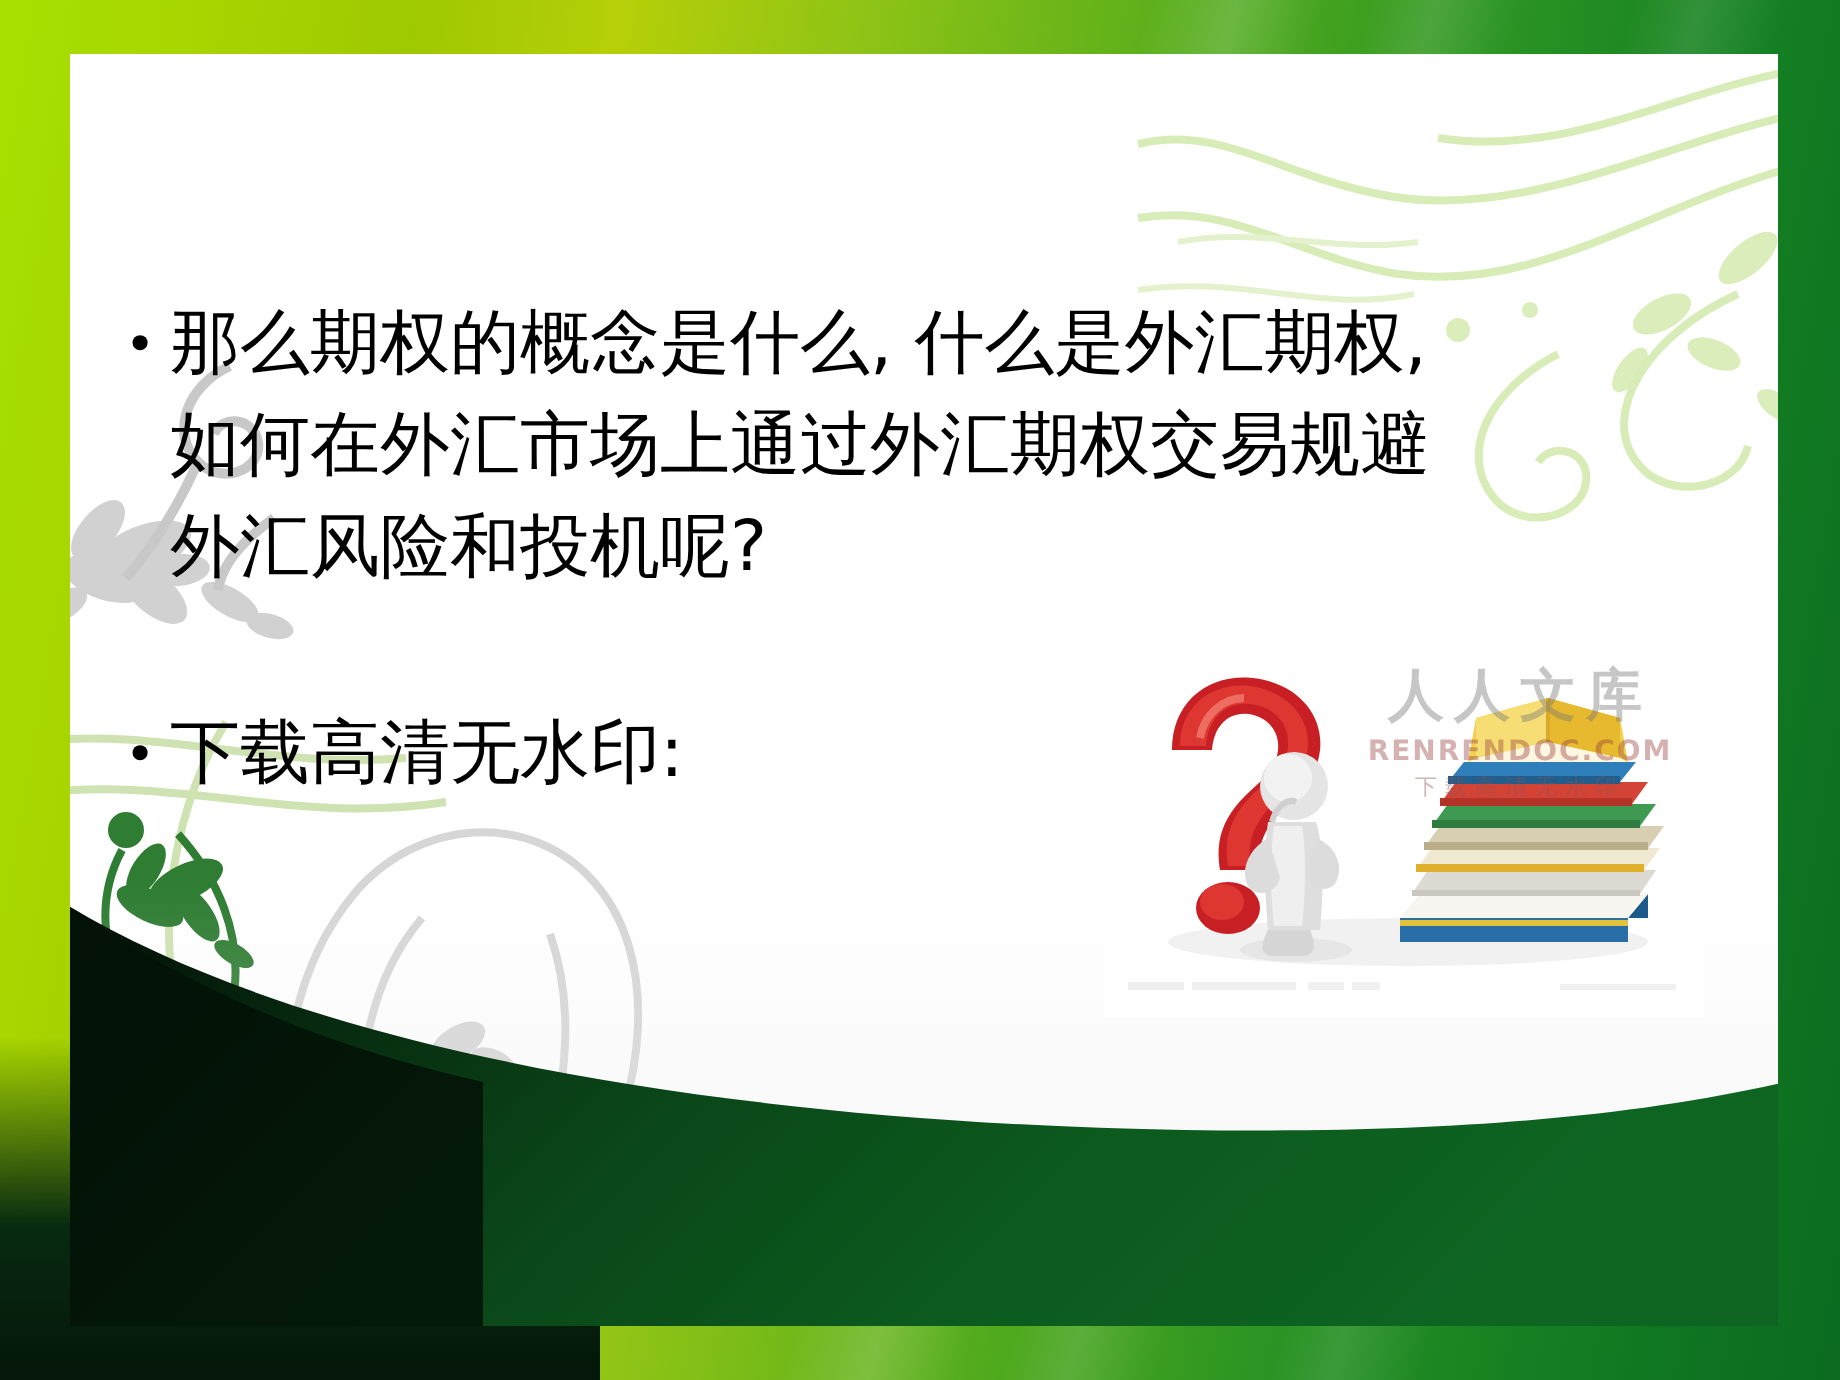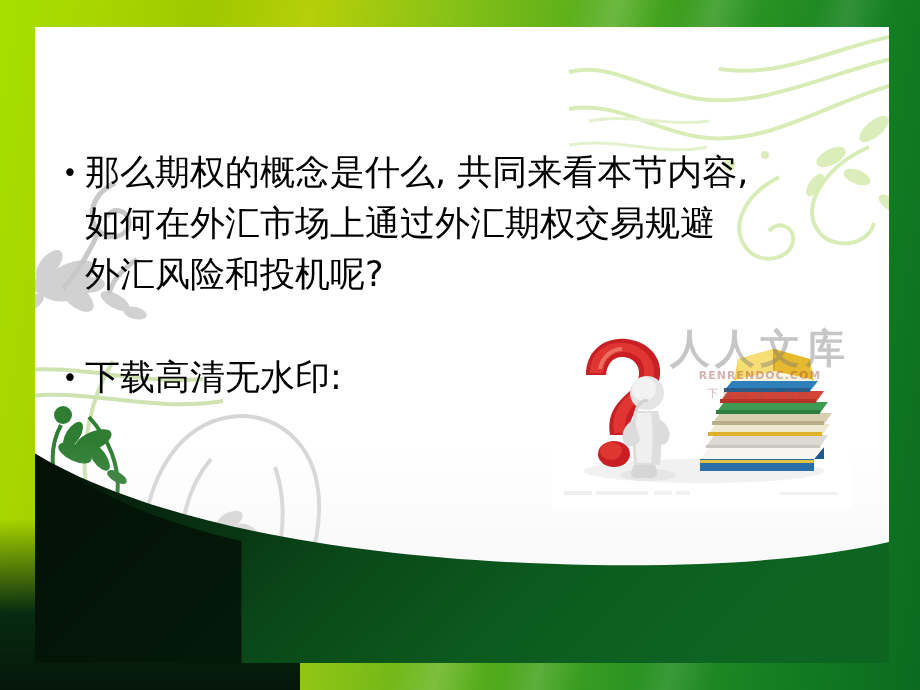--- a/index.html
+++ b/index.html
@@ -125,29 +125,29 @@
   
   .watermark {
     position:absolute;
     left:108px; top:10px;
     width:200px;
     text-align:center;
     pointer-events:none;
     z-index:6;
   }
   .wm-main {
-    font-size:40px;
+    font-size:28px;
     line-height:38px;
     font-weight:700;
     color:rgba(120,120,120,.42);
     letter-spacing:5px;
     font-family:"DejaVu Sans","Liberation Sans",sans-serif;
   }
   .wm-sub {
-    font-size:11px;
+    font-size:14px;
     line-height:18px;
     font-weight:700;
     color:rgba(150,60,60,.40);
     letter-spacing:1px;
     font-family:"DejaVu Sans","Liberation Sans",sans-serif;
   }
   .wm-sub2 {
     font-size:11px;
     line-height:18px;
     color:rgba(140,80,80,.42);
@@ -348,21 +348,21 @@
         <div class="wm-main">人人文库</div>
         <div class="wm-sub">RENRENDOC.COM</div>
         <div class="wm-sub2">下载高清无水印</div>
       </div>
     </div>
 
     <div class="body-text">
 
       <div class="bullet-row">
         <div class="bullet-mark">•</div>
-        <div class="bullet-text">那么期权的概念是什么, 共同来看本节内容,
+        <div class="bullet-text">那么期权的概念是什么, 什么是外汇期权,
 如何在外汇市场上通过外汇期权交易规避
 外汇风险和投机呢?</div>
       </div>
 
       <div class="bullet-row second">
         <div class="bullet-mark">•</div>
         <div class="bullet-text">下载高清无水印:</div>
       </div>
 
     </div>

